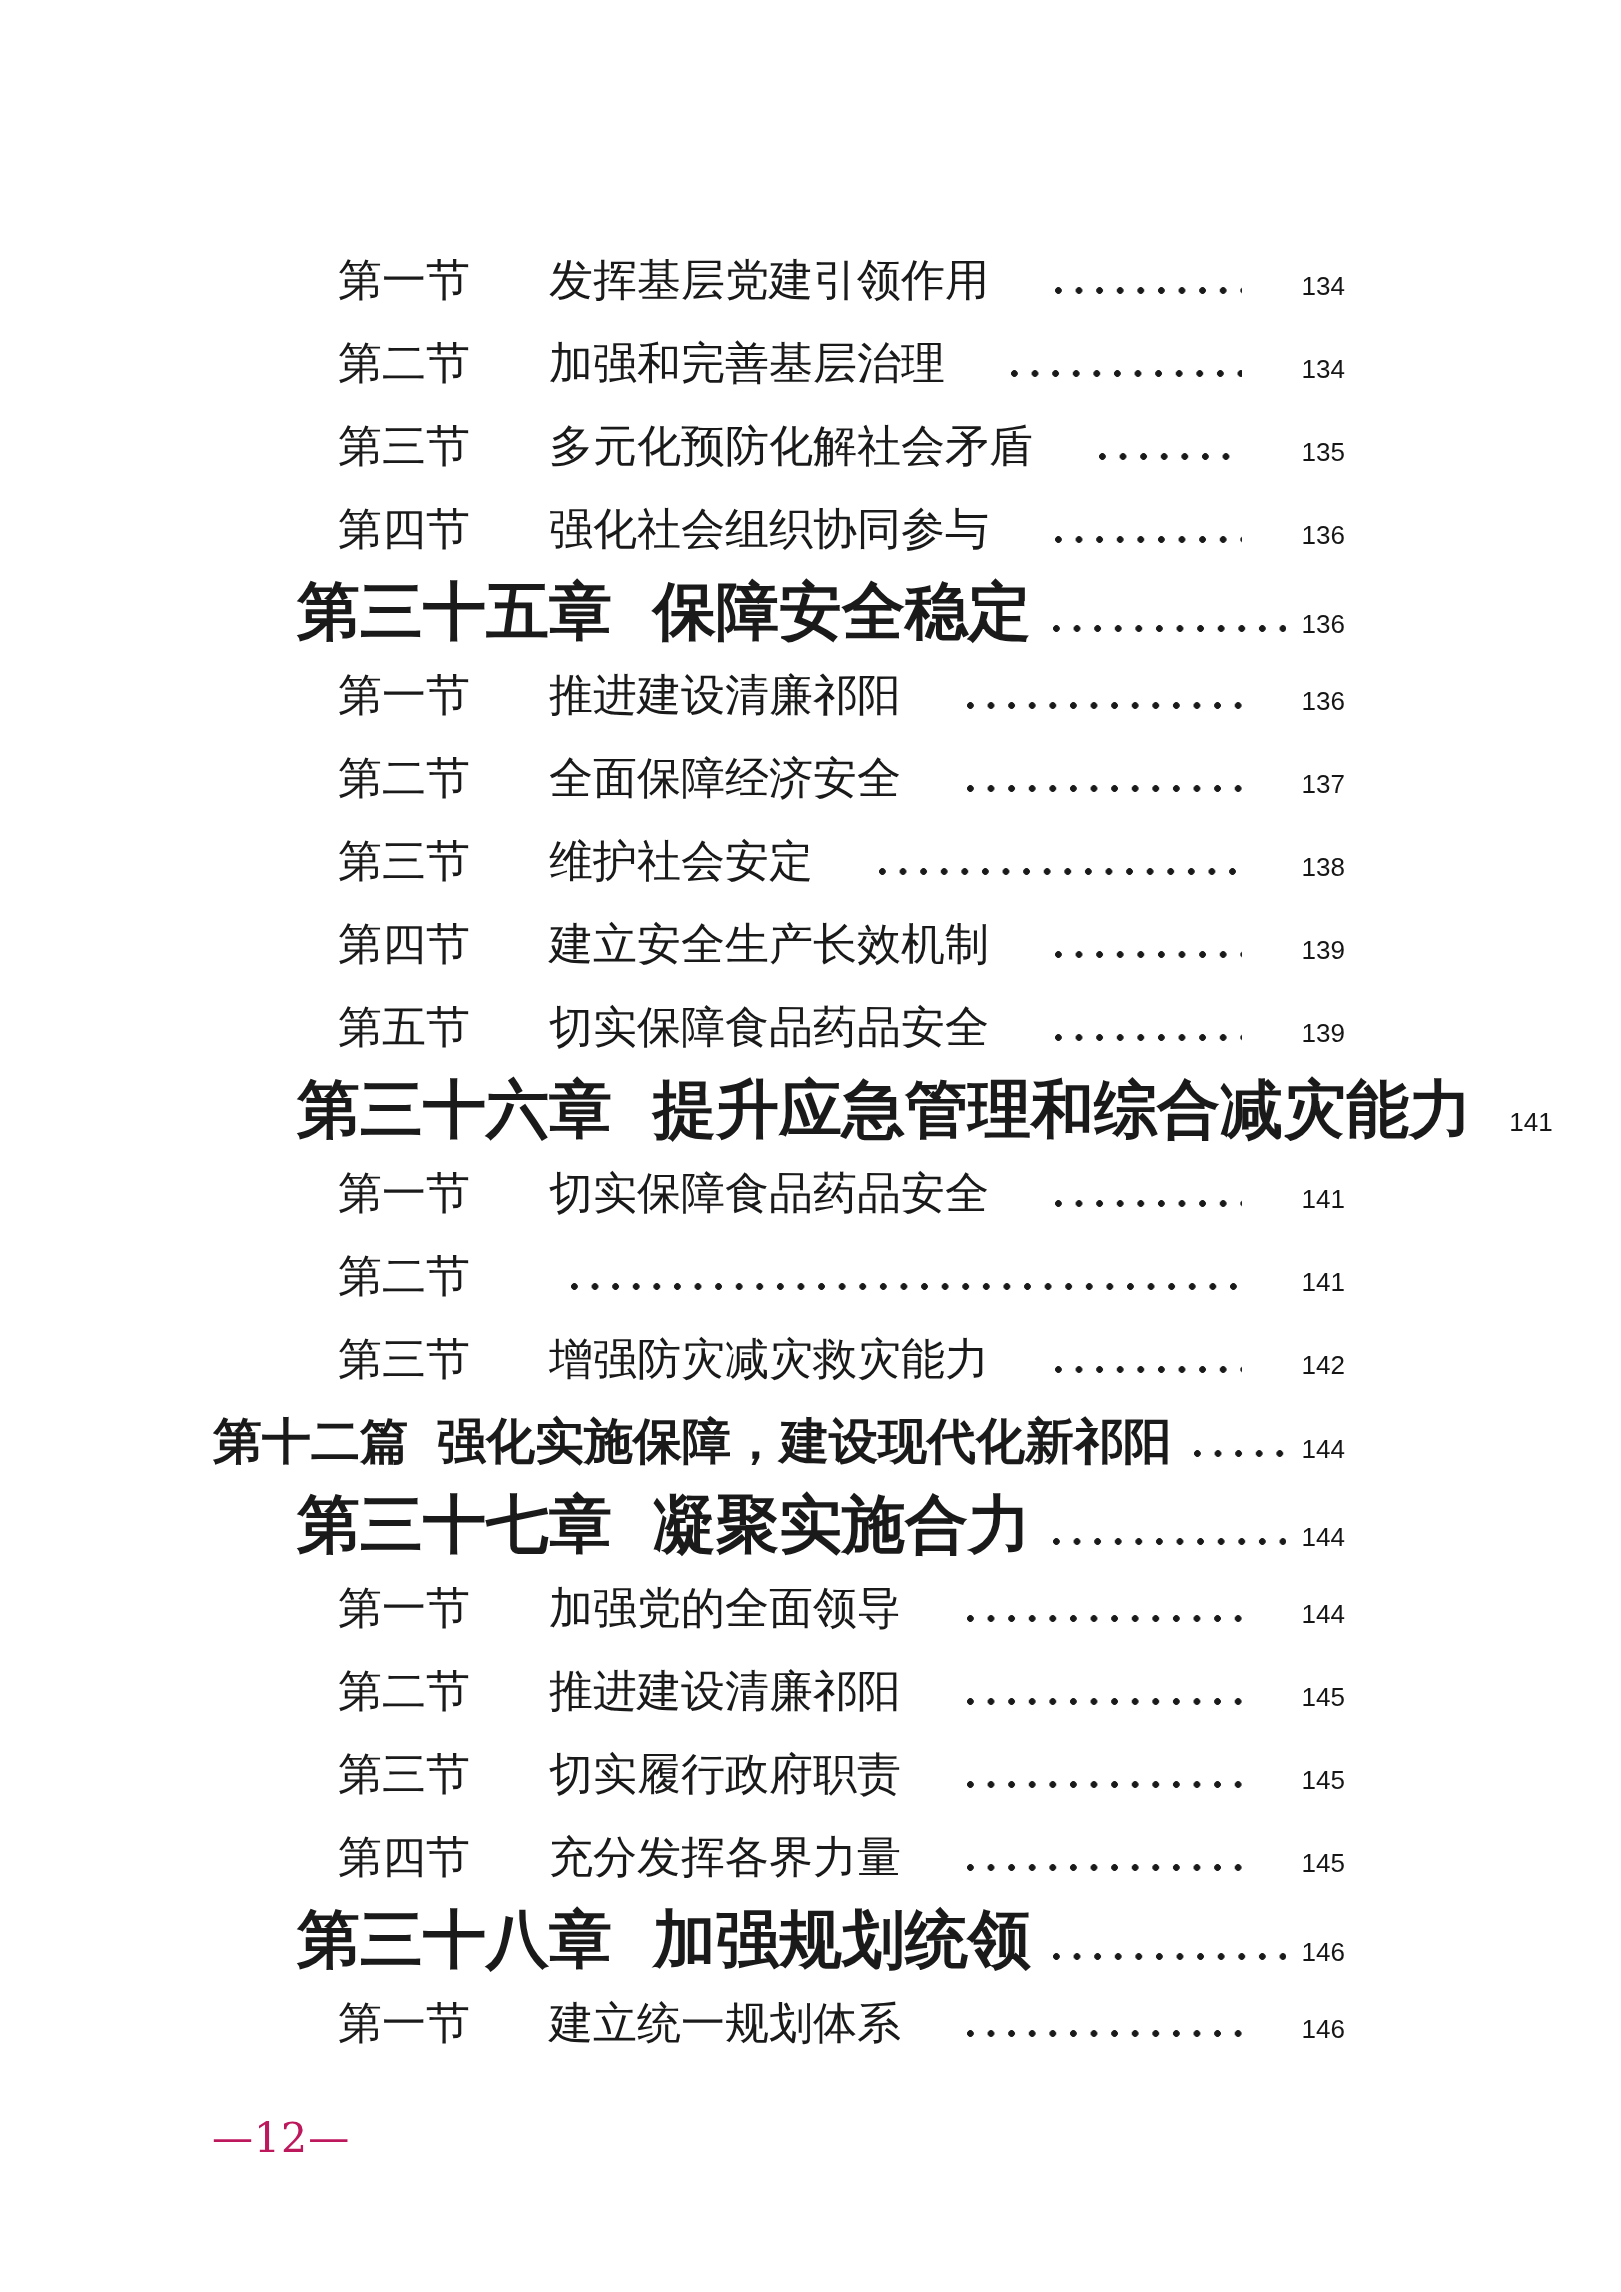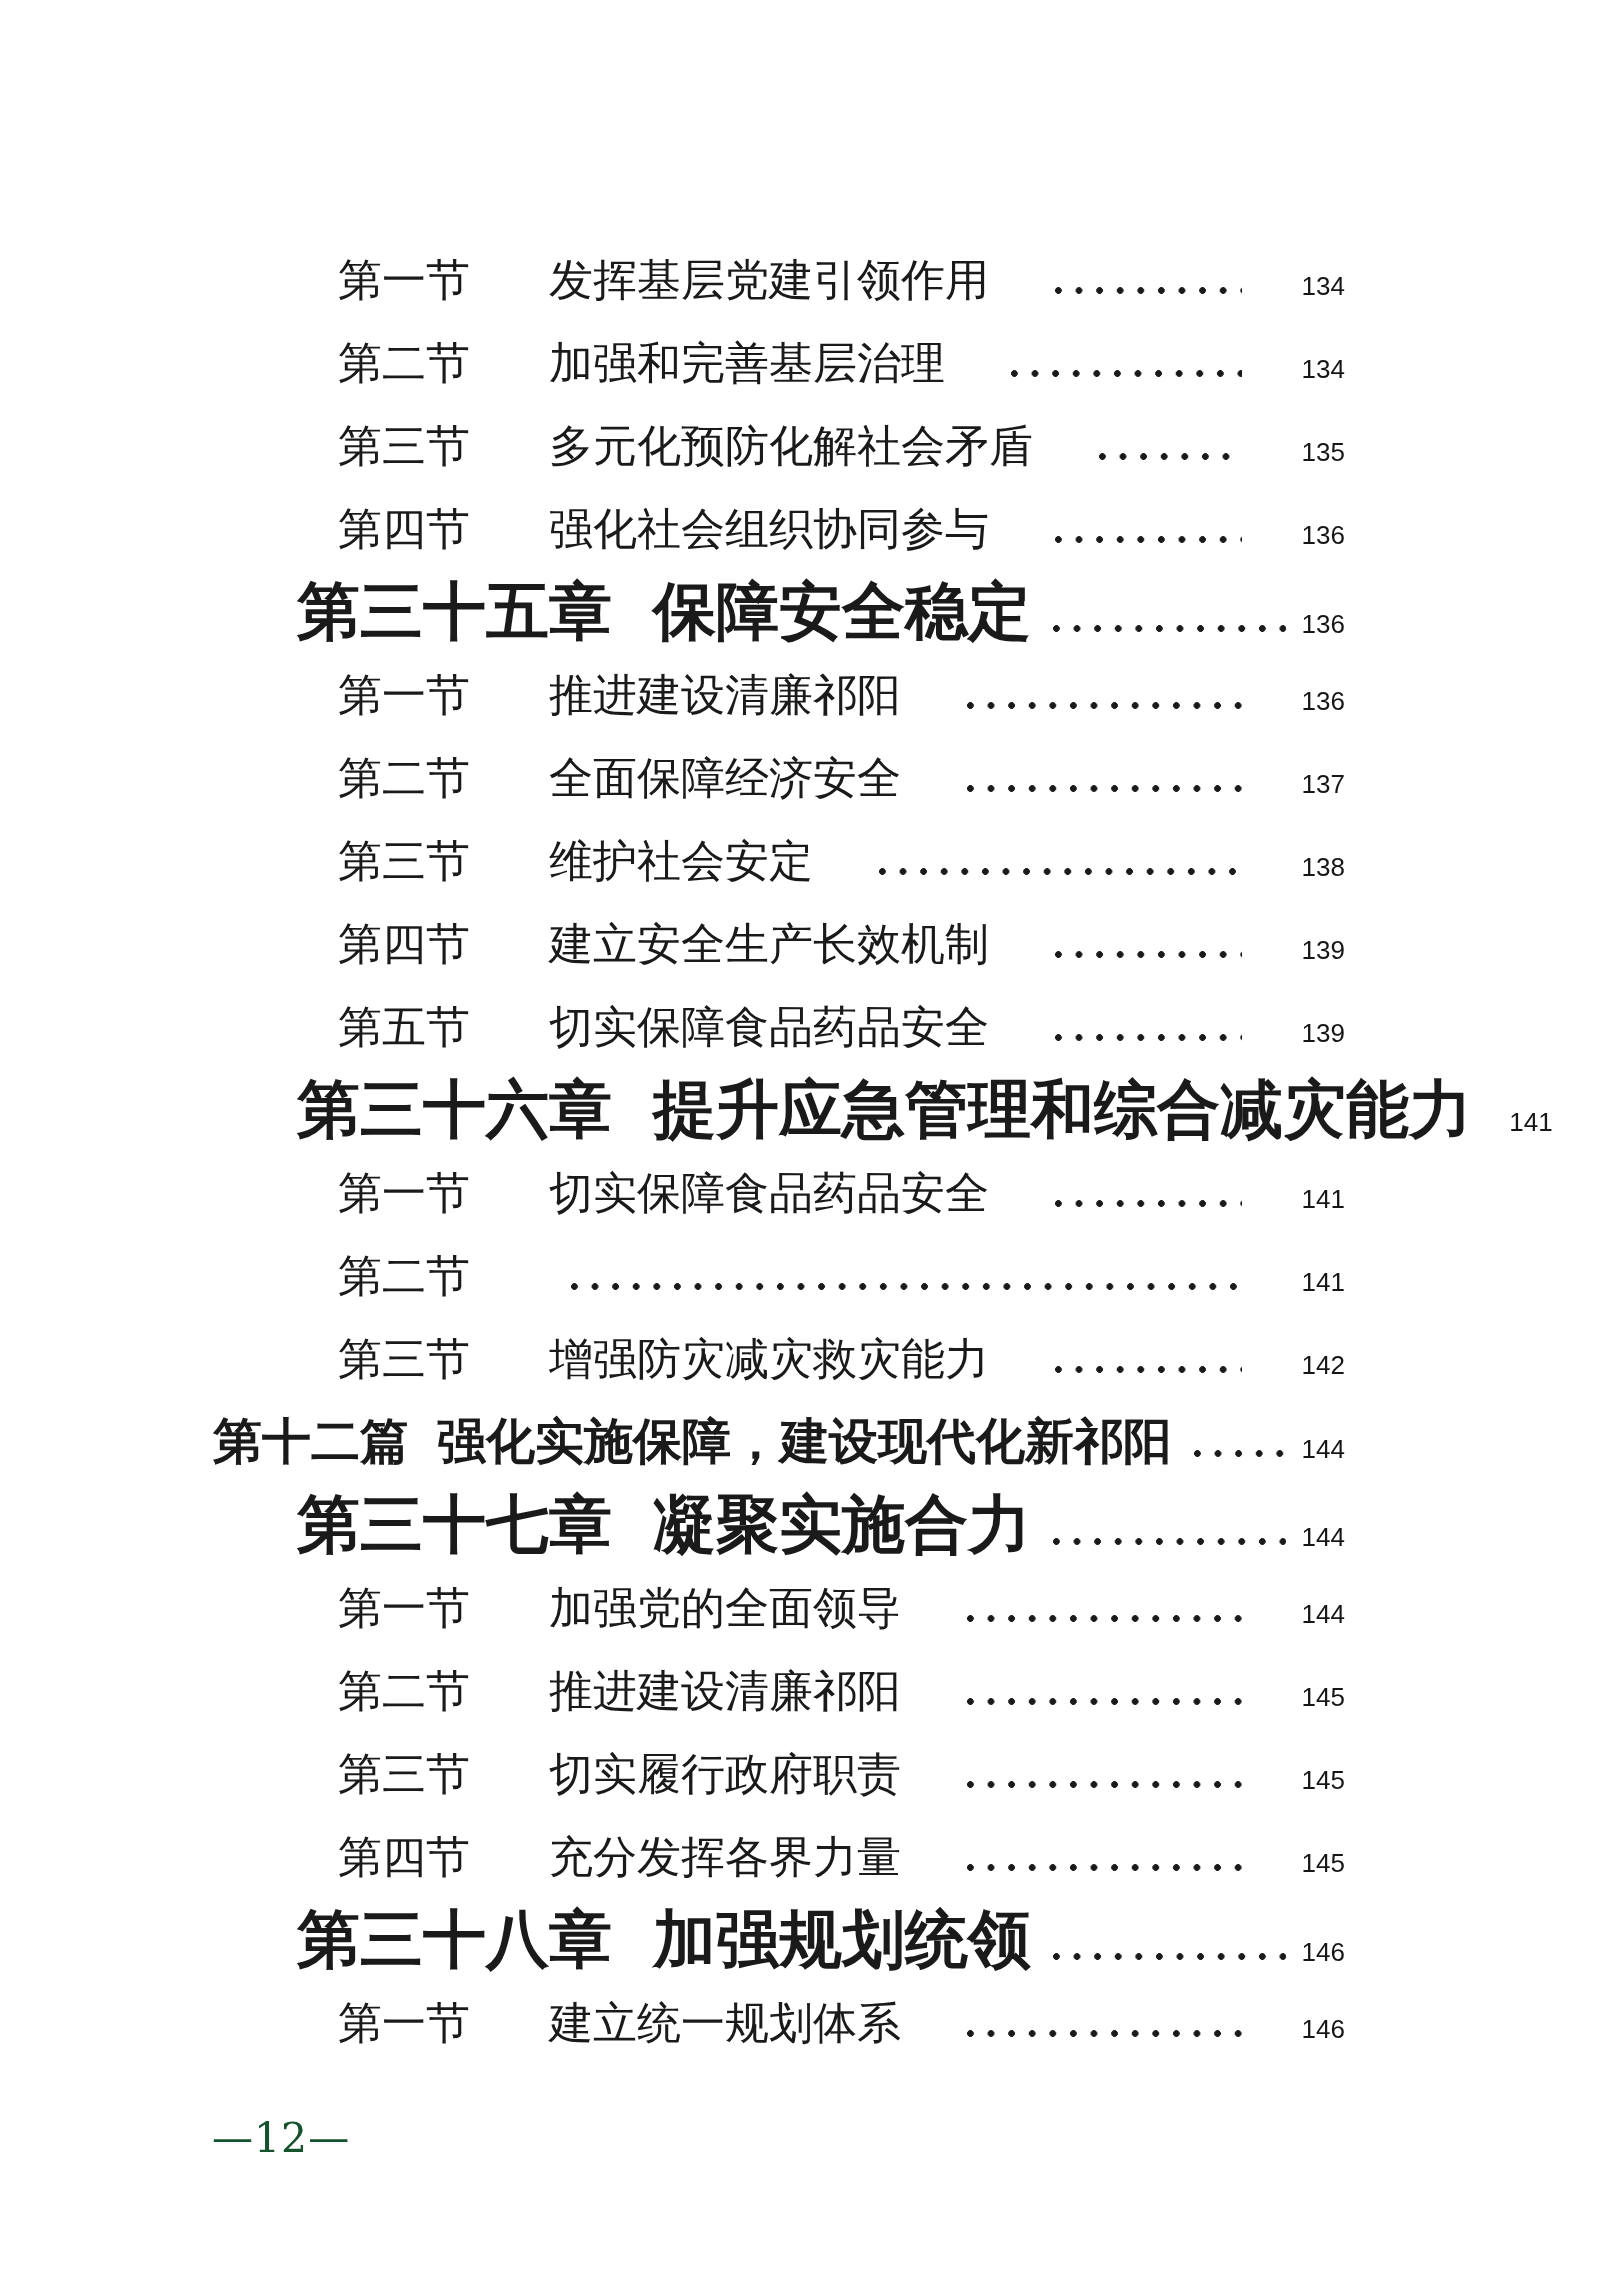--- a/index.html
+++ b/index.html
@@ -75,21 +75,21 @@
     font-size: 26px;
     color: #161616;
   }
 
   .footer {
     position: absolute;
     left: 212px;
     top: 2114px;
     font-family: "DejaVu Serif", serif;
     font-size: 41px;
-    color: #14532d;
+    color: #be185d;
     letter-spacing: 1px;
   }
 </style>
 </head>
 <body>
 
 <div class="page">
   <div class="toc">
       <div class="row section">
     <span class="label">第一节</span>

